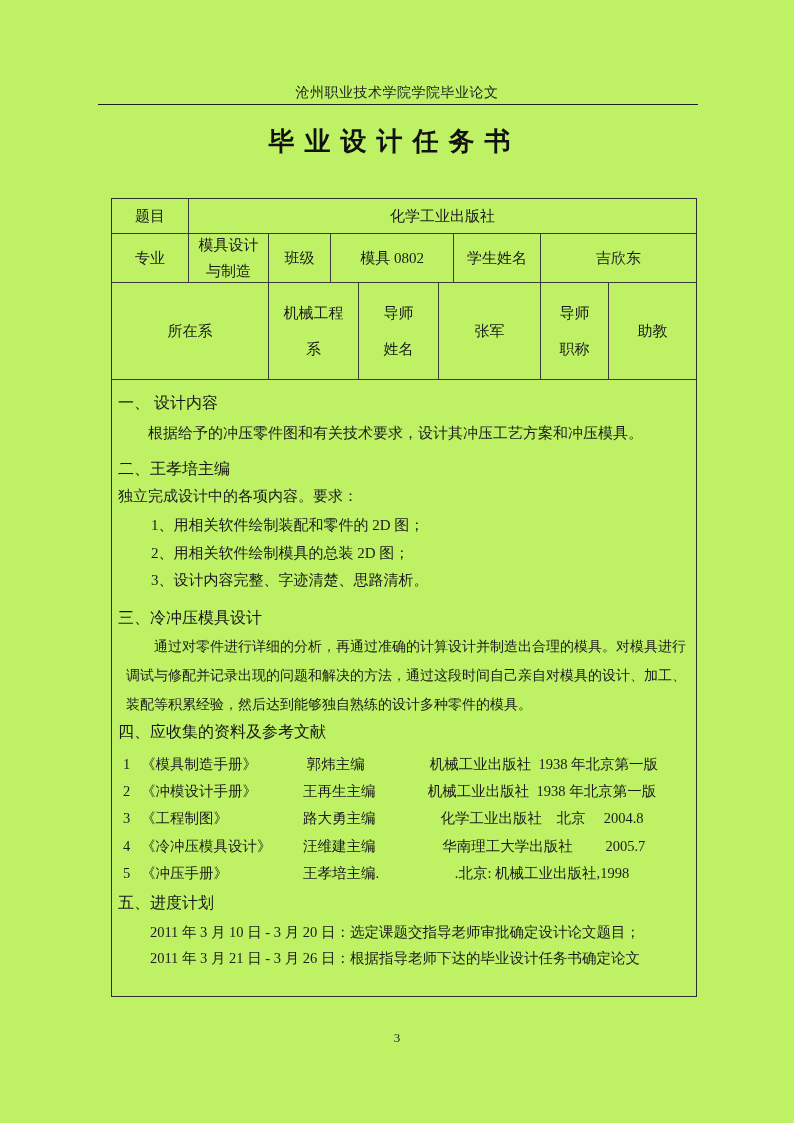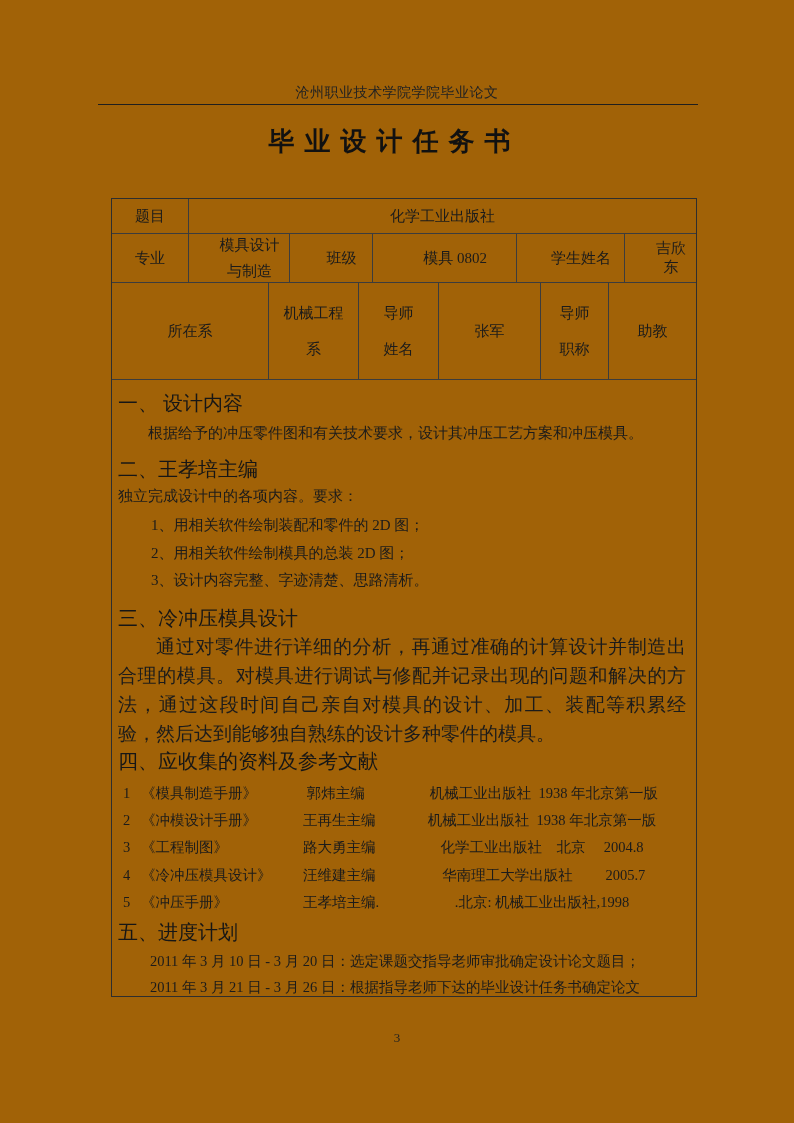--- a/index.html
+++ b/index.html
@@ -1,20 +1,20 @@
 <!DOCTYPE html>
 <html><head>
 <meta charset="utf-8">
 <style>
   html, body { margin: 0; padding: 0; background: #ffffff; }
   .page {
     position: relative;
     width: 794px;
     height: 1123px;
-    background: #a16207;
+    background: #bef264;
     font-family: "Liberation Serif", "DejaVu Serif", serif;
     color: #1b1b1b;
     overflow: hidden;
   }
   .doc-header {
     position: absolute;
     top: 84px; left: 0; right: 0;
     text-align: center;
     font-size: 14px;
     letter-spacing: 0.5px;
@@ -50,21 +50,21 @@
     box-sizing: border-box;
     border-right: 1px solid #3c3c3c;
     display: flex;
     align-items: center;
     justify-content: center;
     text-align: center;
     padding: 2px 3px;
   }
   .tcell:last-child { border-right: none; }
   .r1 { height: 34px; }
-  .r2 { height: 48px; gap: 21px; }
+  .r2 { height: 48px; }
   .r3 { height: 96px; }
   .prewrap { white-space: pre-line; }
   .lh-s { line-height: 26px; }
   .lh-l { line-height: 36px; }
   .w77 { width: 77px; flex: none; }
   .w80 { width: 80px; flex: none; }
   .w62 { width: 62px; flex: none; }
   .w123 { width: 123px; flex: none; }
   .w87 { width: 87px; flex: none; }
   .w157 { width: 157px; flex: none; }
@@ -73,36 +73,36 @@
   .w102 { width: 102px; flex: none; }
   .w68 { width: 68px; flex: none; }
   .grow { flex: 1; }
   .content-cell {
     box-sizing: border-box;
     height: 616px;
     padding: 12px 10px 0 6px;
     overflow: hidden;
   }
   .sec-heading {
-    font-size: 20px;
+    font-size: 16px;
     font-weight: normal;
     color: #161616;
     line-height: 22px;
     margin: 0;
   }
   .body-text { font-size: 15px; line-height: 22px; }
   .p-indent { text-indent: 2em; margin: 8px 0 0 0; text-align: justify; }
   .mt14 { margin-top: 14px; }
   .mt12 { margin-top: 12px; }
   .mt4 { margin-top: 4px; }
   .mt2 { margin-top: 2px; }
   .intro { margin: 5px 0 0 0; }
   .req-list { margin-top: 5px; }
   .req-item { margin-left: 2.2em; font-size: 15px; line-height: 27.5px; white-space: pre; }
-  .para-block { margin: 3px 0 0 0; font-size: 19px; line-height: 29px; text-align: justify; text-indent: 2em; }
+  .para-block { margin: 3px 0 0 8px; font-size: 14px; line-height: 29px; text-align: justify; text-indent: 2em; }
   .refs { margin: 8px 0 0 5px; font-size: 14.5px; }
   .ref-row { display: flex; line-height: 27.4px; }
   .ref-num { width: 18px; flex: none; white-space: pre; }
   .ref-title { width: 162px; flex: none; white-space: pre; }
   .ref-editor { width: 95px; flex: none; white-space: pre; }
   .ref-pub { flex: 1; white-space: pre; text-align: center; }
   .schedule { margin-top: 5px; }
   .schedule-line { margin-left: 2.2em; font-size: 14.5px; line-height: 26px; white-space: pre; }
   .page-number {
     position: absolute;

